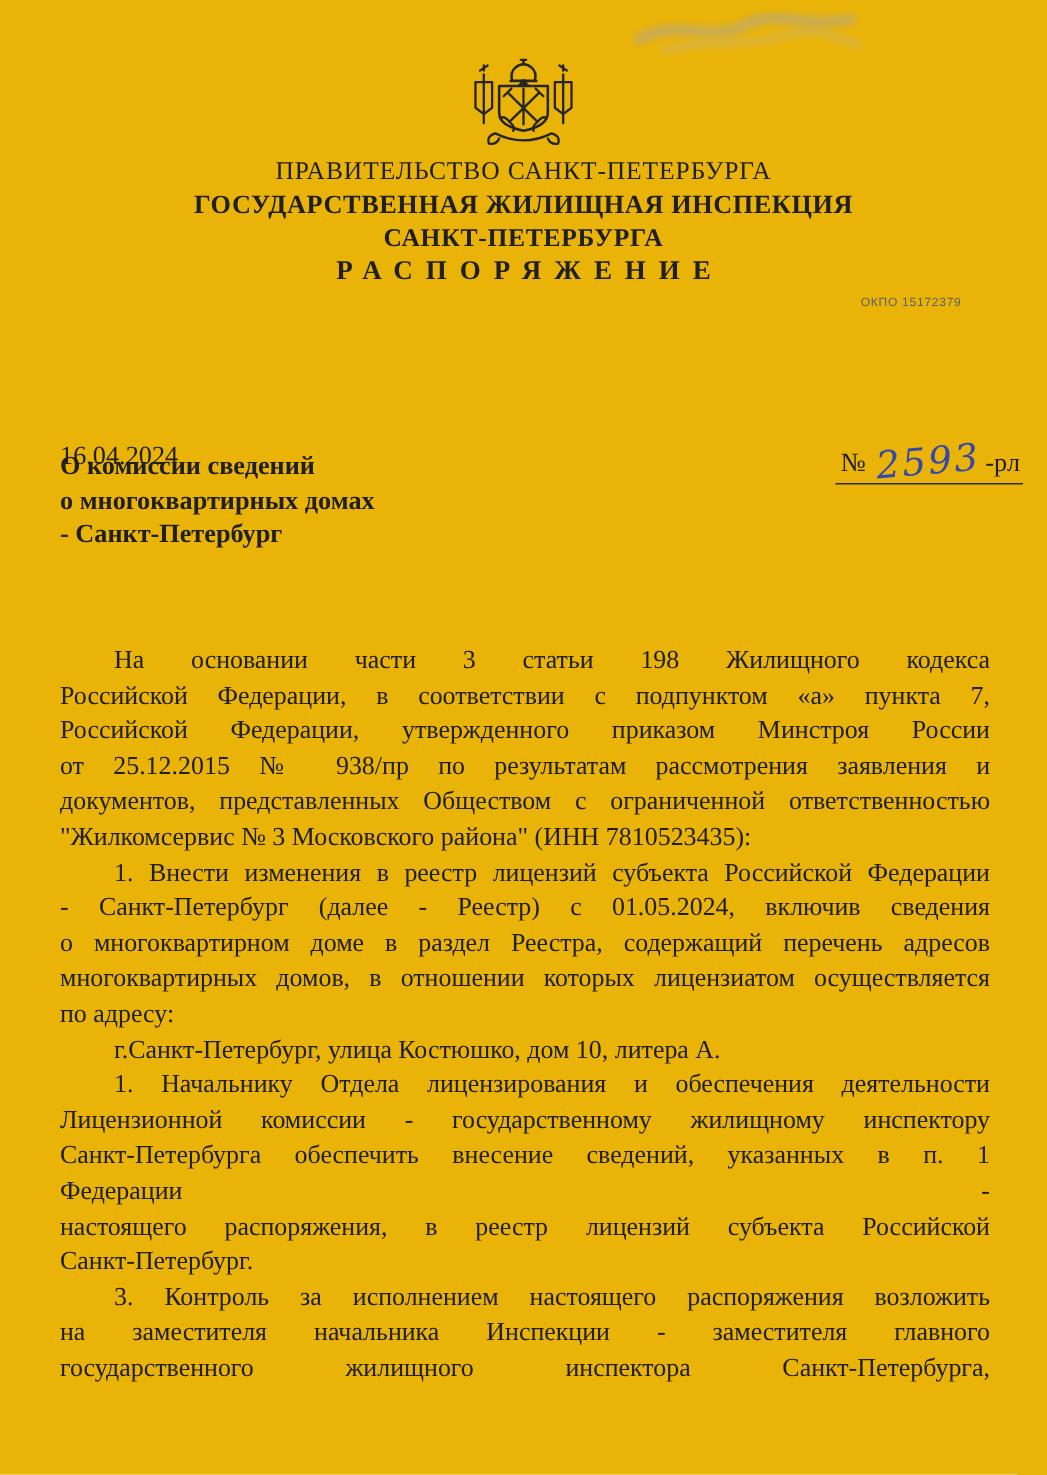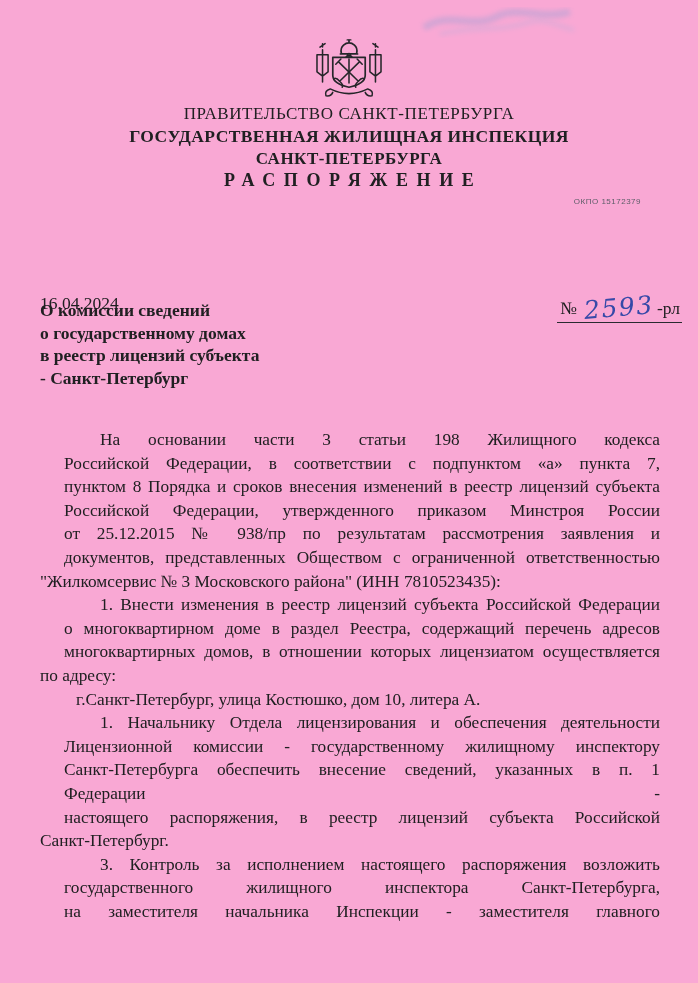--- a/index.html
+++ b/index.html
@@ -2,21 +2,21 @@
 <html><head>
 <meta charset="utf-8">
 <style>
   html, body { margin: 0; padding: 0; }
   body { background: #ffffff; }
 
   .page {
     position: relative;
     width: 698px;
     height: 983px;
-    background: #f9a8d4;
+    background: #eab308;
     overflow: hidden;
     font-family: "Liberation Serif", "DejaVu Serif", serif;
     color: #202022;
   }
 
   
   .smudge {
     position: absolute;
     left: 418px;
     top: 0;
@@ -97,21 +97,21 @@
   
   .body-text {
     position: absolute;
     left: 40px;
     top: 428px;
     width: 620px;
     font-size: 17.3px;
     line-height: 23.6px;
   }
   .ln  { min-height: 23.6px; }
-  .j   { text-align: justify; text-align-last: justify; margin-left: 24px; }
+  .j   { text-align: justify; text-align-last: justify; }
   .ind { text-indent: 36px; }
 </style>
 </head>
 <body>
 
 <div class="page">
 
   <svg class="smudge" viewBox="0 0 170 48">
     <defs>
       <filter id="blur1" x="-30%" y="-30%" width="160%" height="160%">
@@ -153,42 +153,41 @@
 
   <div class="req-row">
     <span class="doc-date">16.04.2024</span>
     <span class="doc-num">
       <span class="no-sign">№</span><span class="hand">2593</span><span class="no-suffix">-рл</span>
     </span>
   </div>
 
   <div class="subject">
     <div>О комиссии сведений</div>
-    <div>о государственному домах</div>
-    <div>в реестр лицензий субъекта</div>
+    <div>о многоквартирных домах</div>
     <div>- Санкт-Петербург</div>
   </div>
 
   <div class="body-text">
     <div class="ln j ind">На основании части 3 статьи 198 Жилищного кодекса</div>
     <div class="ln j">Российской Федерации, в соответствии с подпунктом «а» пункта 7,</div>
-    <div class="ln j">пунктом 8 Порядка и сроков внесения изменений в реестр лицензий субъекта</div>
     <div class="ln j">Российской Федерации, утвержденного приказом Минстроя России</div>
     <div class="ln j">от 25.12.2015 № 938/пр по результатам рассмотрения заявления и</div>
     <div class="ln j">документов, представленных Обществом с ограниченной ответственностью</div>
     <div class="ln">"Жилкомсервис № 3 Московского района"  (ИНН 7810523435):</div>
     <div class="ln j ind">1. Внести изменения в реестр лицензий субъекта Российской Федерации</div>
+    <div class="ln j">- Санкт-Петербург (далее - Реестр) с 01.05.2024, включив сведения</div>
     <div class="ln j">о многоквартирном доме в раздел Реестра, содержащий перечень адресов</div>
     <div class="ln j">многоквартирных домов, в отношении которых лицензиатом осуществляется</div>
     <div class="ln">по адресу:</div>
     <div class="ln ind">г.Санкт-Петербург, улица Костюшко, дом 10, литера А.</div>
     <div class="ln j ind">1. Начальнику Отдела лицензирования и обеспечения деятельности</div>
     <div class="ln j">Лицензионной комиссии - государственному жилищному инспектору</div>
     <div class="ln j">Санкт-Петербурга обеспечить внесение сведений, указанных в п. 1</div>
     <div class="ln j">Федерации -</div>
     <div class="ln j">настоящего распоряжения, в реестр лицензий субъекта Российской</div>
     <div class="ln">Санкт-Петербург.</div>
     <div class="ln j ind">3. Контроль за исполнением настоящего распоряжения возложить</div>
+    <div class="ln j">на заместителя начальника Инспекции - заместителя главного</div>
     <div class="ln j">государственного жилищного инспектора Санкт-Петербурга,</div>
-    <div class="ln j">на заместителя начальника Инспекции - заместителя главного</div>
   </div>
 
 </div>
 
 </body></html>

